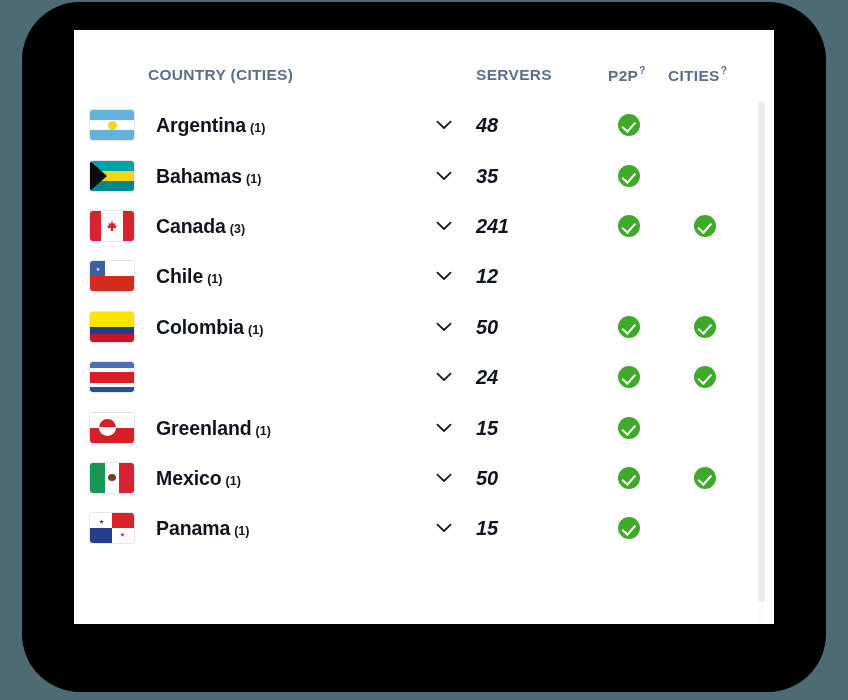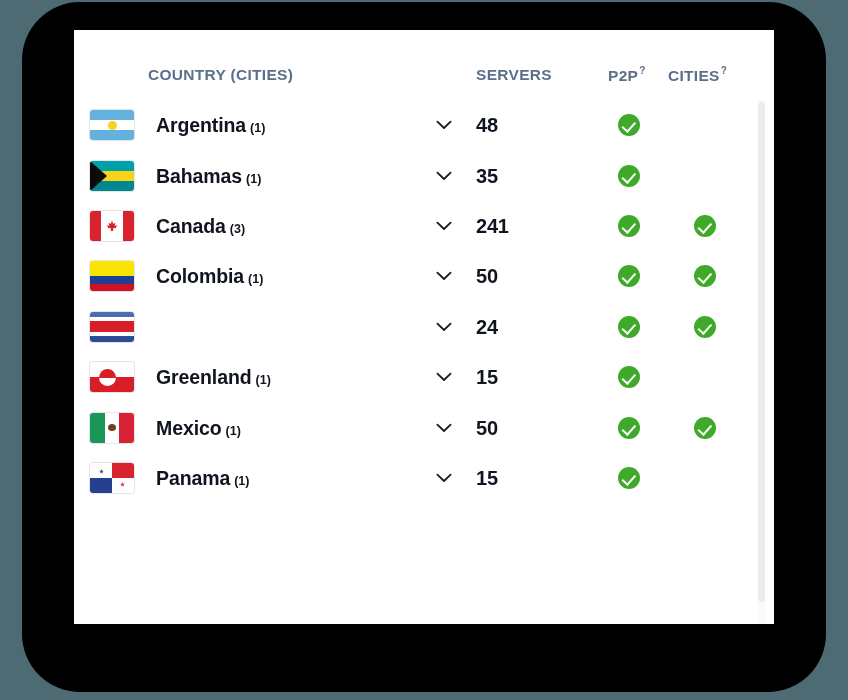--- a/index.html
+++ b/index.html
@@ -72,21 +72,21 @@
   .row {
     position: relative;
     height: 50.4px;
   }
 
   .cell { position: absolute; top: 50%; transform: translateY(-50%); }
 
   .flag-cell  { left: 16px; }
   .name-cell  { left: 82px; white-space: nowrap; }
   .chev-cell  { left: 362px; }
-  .srv-cell   { left: 402px; }
+  .srv-cell   { left: 402px; font-style: italic; }
   .p2p-cell   { left: 544px; }
   .loc-cell   { left: 620px; }
 
   
   .cname {
     font-size: 19.5px;
     font-weight: bold;
     color: #10141f;
     letter-spacing: -0.1px;
   }
@@ -326,20 +326,43 @@
         <div class="cell srv-cell"><span class="srv-num">241</span></div>
         <div class="cell p2p-cell">
           <span class="check"></span>
         </div>
         <div class="cell loc-cell">
           <span class="check"></span>
         </div>
       </div>
       <div class="row">
         <div class="cell flag-cell">
+          <div class="flag fl-cl">
+            <i class="wh"></i>
+            <i class="rd"></i>
+            <i class="sq"></i>
+            <i class="st"></i>
+          </div>
+        </div>
+        <div class="cell name-cell"><span class="cname linked">Chile</span><span class="ccount">(1)</span></div>
+        <div class="cell chev-cell">
+          <svg class="chevron" viewBox="0 0 16 10" fill="none">
+            <path d="M1.4 1.6 L8 8 L14.6 1.6" stroke="#161b26" stroke-width="1.8" stroke-linecap="round" stroke-linejoin="round"></path>
+          </svg>
+        </div>
+        <div class="cell srv-cell"><span class="srv-num">12</span></div>
+        <div class="cell p2p-cell">
+          <span class="check off"></span>
+        </div>
+        <div class="cell loc-cell">
+          <span class="check off"></span>
+        </div>
+      </div>
+      <div class="row">
+        <div class="cell flag-cell">
           <div class="flag fl-co">
             <i class="b1"></i>
             <i class="b2"></i>
             <i class="b3"></i>
           </div>
         </div>
         <div class="cell name-cell"><span class="cname linked">Colombia</span><span class="ccount">(1)</span></div>
         <div class="cell chev-cell">
           <svg class="chevron" viewBox="0 0 16 10" fill="none">
             <path d="M1.4 1.6 L8 8 L14.6 1.6" stroke="#161b26" stroke-width="1.8" stroke-linecap="round" stroke-linejoin="round"></path>

